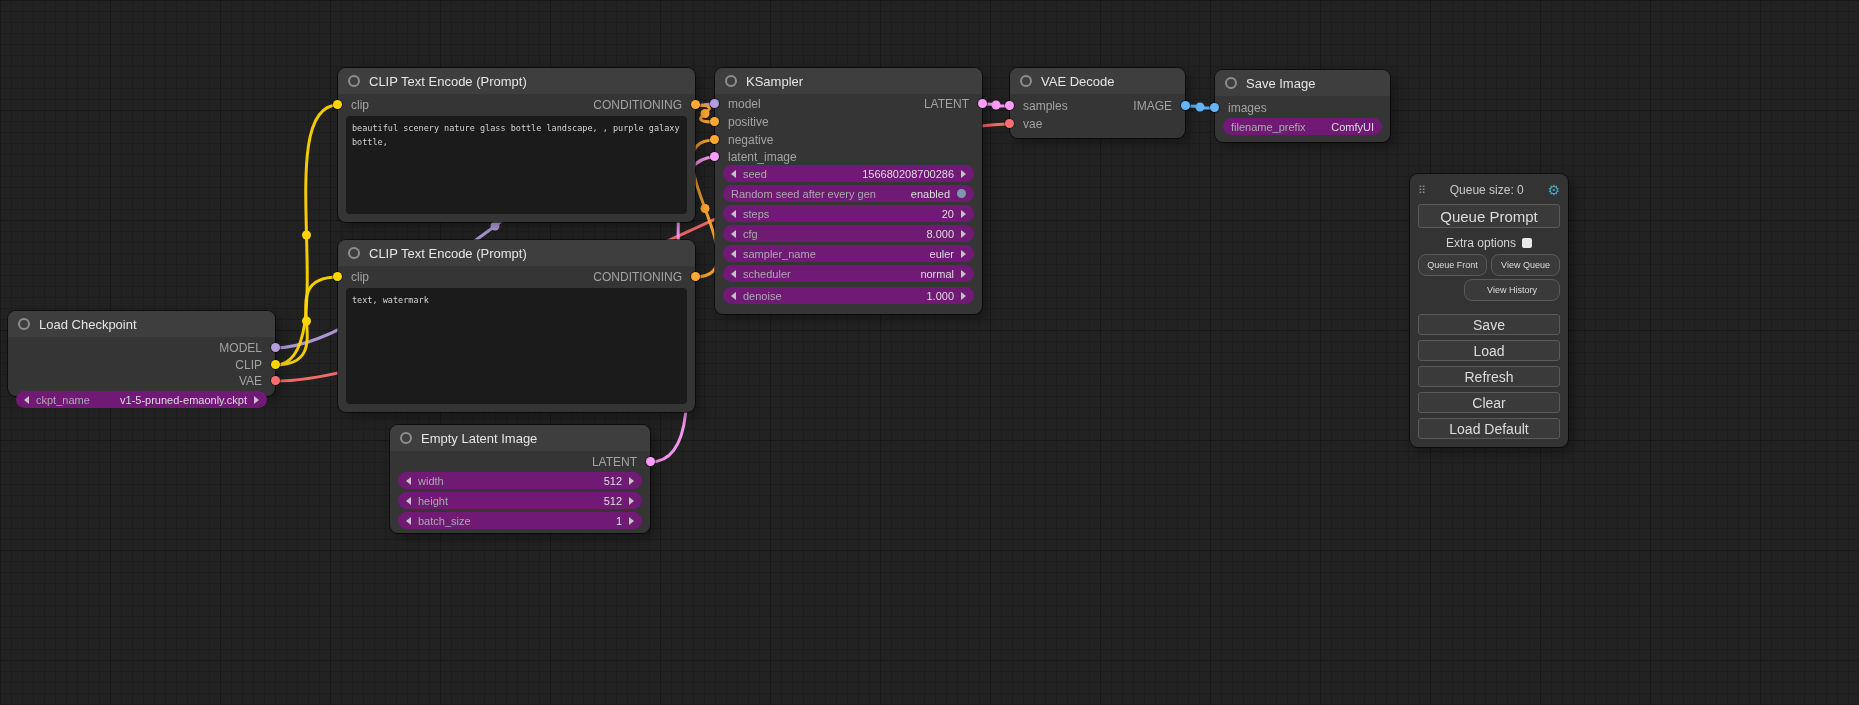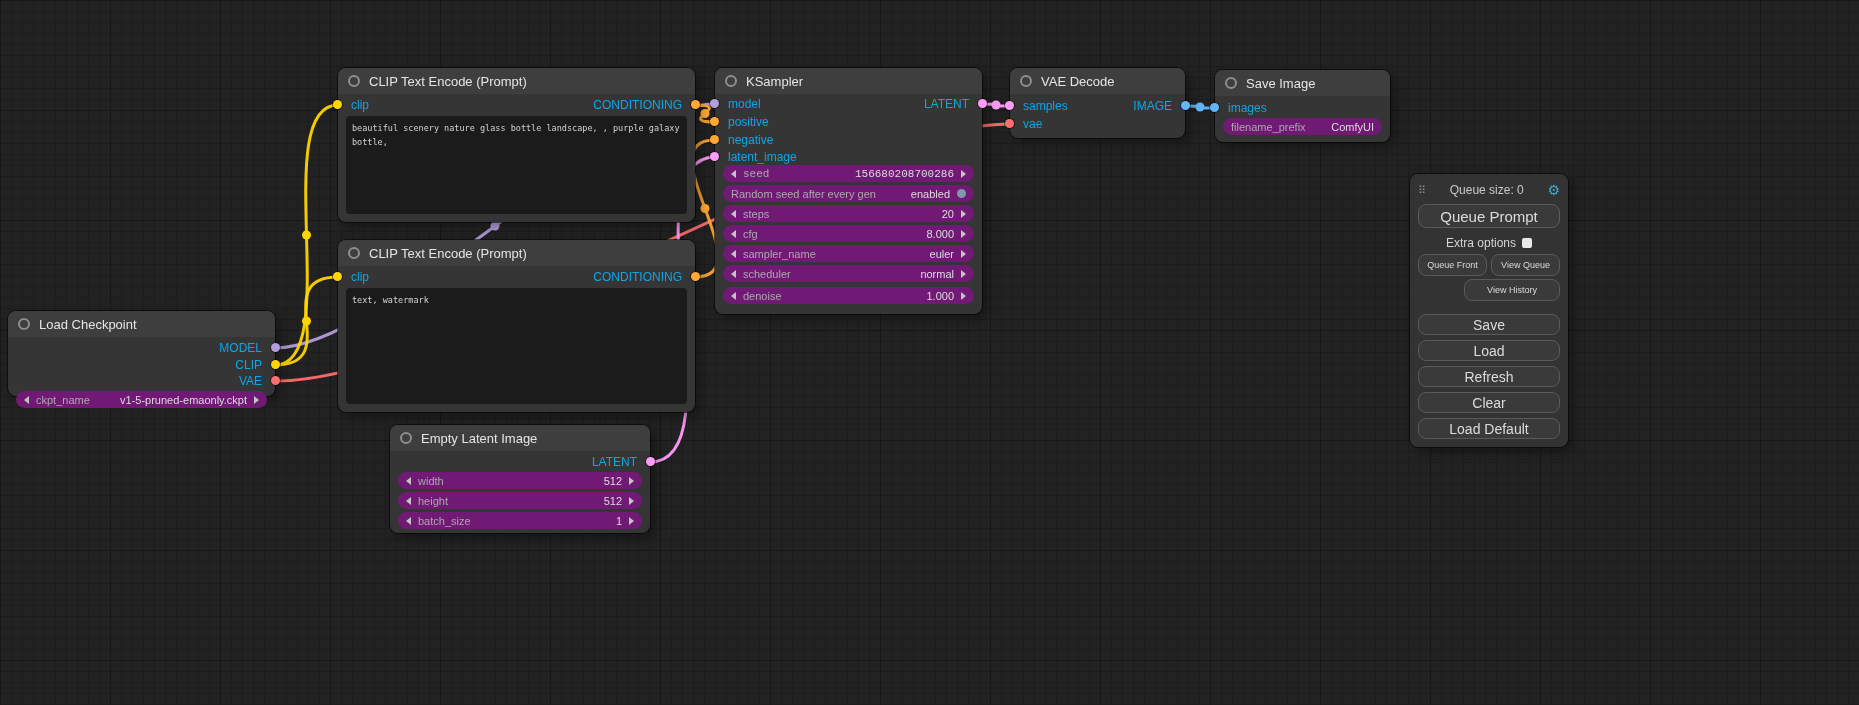--- a/index.html
+++ b/index.html
@@ -17,21 +17,21 @@
   .wires{position:absolute;left:0;top:0;width:1859px;height:705px;z-index:1;pointer-events:none;}
   .wires path{fill:none;stroke-width:3;stroke-linecap:round;opacity:.95;}
 
   .node{position:absolute;background:#353535;border-radius:8px;z-index:2;
     box-shadow:0 0 0 1px rgba(0,0,0,.55), 5px 5px 12px rgba(0,0,0,.35);}
   .node-title{position:absolute;top:0;left:0;right:0;height:26px;background:#3e3e3e;
     border-radius:8px 8px 0 0;display:flex;align-items:center;gap:9px;padding:0 10px;
     box-sizing:border-box;font-size:13px;color:#e5e5e5;}
   .collapse-dot{width:8px;height:8px;border-radius:50%;border:2px solid #8e8e8e;background:#3e3e3e;flex:none;}
 
-  .slot{position:absolute;height:14px;display:flex;align-items:flex-end;font-size:12px;color:#0ea5e9;}
+  .slot{position:absolute;height:14px;display:flex;align-items:flex-end;font-size:12px;color:#a3a3a3;}
   .slot.in{left:13px;}
   .slot.out{right:13px;}
   .dot{position:absolute;width:9px;height:9px;border-radius:50%;z-index:3;box-shadow:0 0 0 1px rgba(0,0,0,.4);}
 
   .widget{position:absolute;left:8px;right:8px;height:17px;background:#701a75;border-radius:9px;
     display:flex;align-items:center;padding:0 8px;box-sizing:border-box;font-size:11px;color:#aaa;gap:7px;}
   .widget .wval{margin-left:auto;color:#ddd;white-space:nowrap;}
   .arrow-l{width:0;height:0;border:4px solid transparent;border-left:none;border-right:5px solid #c4c4c4;flex:none;}
   .arrow-r{width:0;height:0;border:4px solid transparent;border-right:none;border-left:5px solid #c4c4c4;flex:none;}
   .toggle-dot{width:9px;height:9px;border-radius:50%;flex:none;}
@@ -39,21 +39,21 @@
   .prompt{position:absolute;left:8px;right:8px;background:#1b1b1b;border-radius:4px;padding:6px;
     box-sizing:border-box;font-family:"DejaVu Sans Mono",monospace;font-size:8.5px;line-height:1.6;
     color:#d4d4d4;white-space:pre-wrap;word-break:break-word;}
 
   .menu{position:absolute;left:1410px;top:174px;width:158px;background:#333;border-radius:8px;
     z-index:4;padding:8px;box-sizing:border-box;display:flex;flex-direction:column;
     box-shadow:0 0 0 1px rgba(0,0,0,.55), 5px 5px 12px rgba(0,0,0,.35);}
   .menu-header{display:flex;align-items:center;justify-content:space-between;color:#c9c9c9;font-size:12px;height:16px;}
   .drag-handle{color:#8a8a8a;font-size:11px;}
   .gear{font-size:14px;line-height:1;}
-  .btn{background:#3a3a3a;border:1px solid #5a5a5a;border-radius:8px;color:#dcdcdc;font-family:inherit;cursor:pointer;padding:0;}
+  .btn{background:#3a3a3a;border:1px solid #5a5a5a;border-radius:3px;color:#dcdcdc;font-family:inherit;cursor:pointer;padding:0;}
   .btn.big{height:24px;font-size:15px;margin-top:6px;}
   .btn.med{height:21px;font-size:14px;margin-top:5px;}
   .btn.med.first{margin-top:13px;}
   .btn.tiny{font-size:9px;height:22px;line-height:10px;border-radius:8px;flex:1;}
   .extra-row{display:flex;align-items:center;justify-content:center;gap:6px;color:#d4d4d4;font-size:12px;margin-top:8px;}
   .checkbox{width:10px;height:10px;background:#e9e9e9;border-radius:2px;flex:none;}
   .tiny-row{display:flex;gap:4px;margin-top:4px;}
   .tiny-row.center{justify-content:flex-end;margin-top:3px;}
   .tiny-row.center .btn.tiny{flex:none;width:96px;}
 </style>
@@ -187,21 +187,21 @@
         <span>latent_image</span>
       </div>
     <div class="slot out" style="top:29px;">
         <span>LATENT</span>
       </div>
     <span class="dot" style="left: -5px; top: 31px; background-color: rgb(179, 157, 219);"></span>
     <span class="dot" style="left: -5px; top: 49px; background-color: rgb(255, 169, 49);"></span>
     <span class="dot" style="left: -5px; top: 67px; background-color: rgb(255, 169, 49);"></span>
     <span class="dot" style="left: -5px; top: 84px; background-color: rgb(255, 156, 249);"></span>
     <span class="dot" style="right: -5px; top: 31px; background-color: rgb(255, 156, 249);"></span>
-    <div class="widget" style="top:97px;font-family:Liberation Mono, monospace;">
+    <div class="widget" style="top:97px;">
       <span class="arrow-l"></span>
       <span>seed</span>
       <span class="wval">156680208700286</span>
       <span class="arrow-r"></span>
     </div>
     <div class="widget" style="top:117px;">
       <span>Random seed after every gen</span>
       <span class="wval">enabled</span>
       <span class="toggle-dot" style="background-color: rgb(126, 153, 174);"></span>
     </div>

